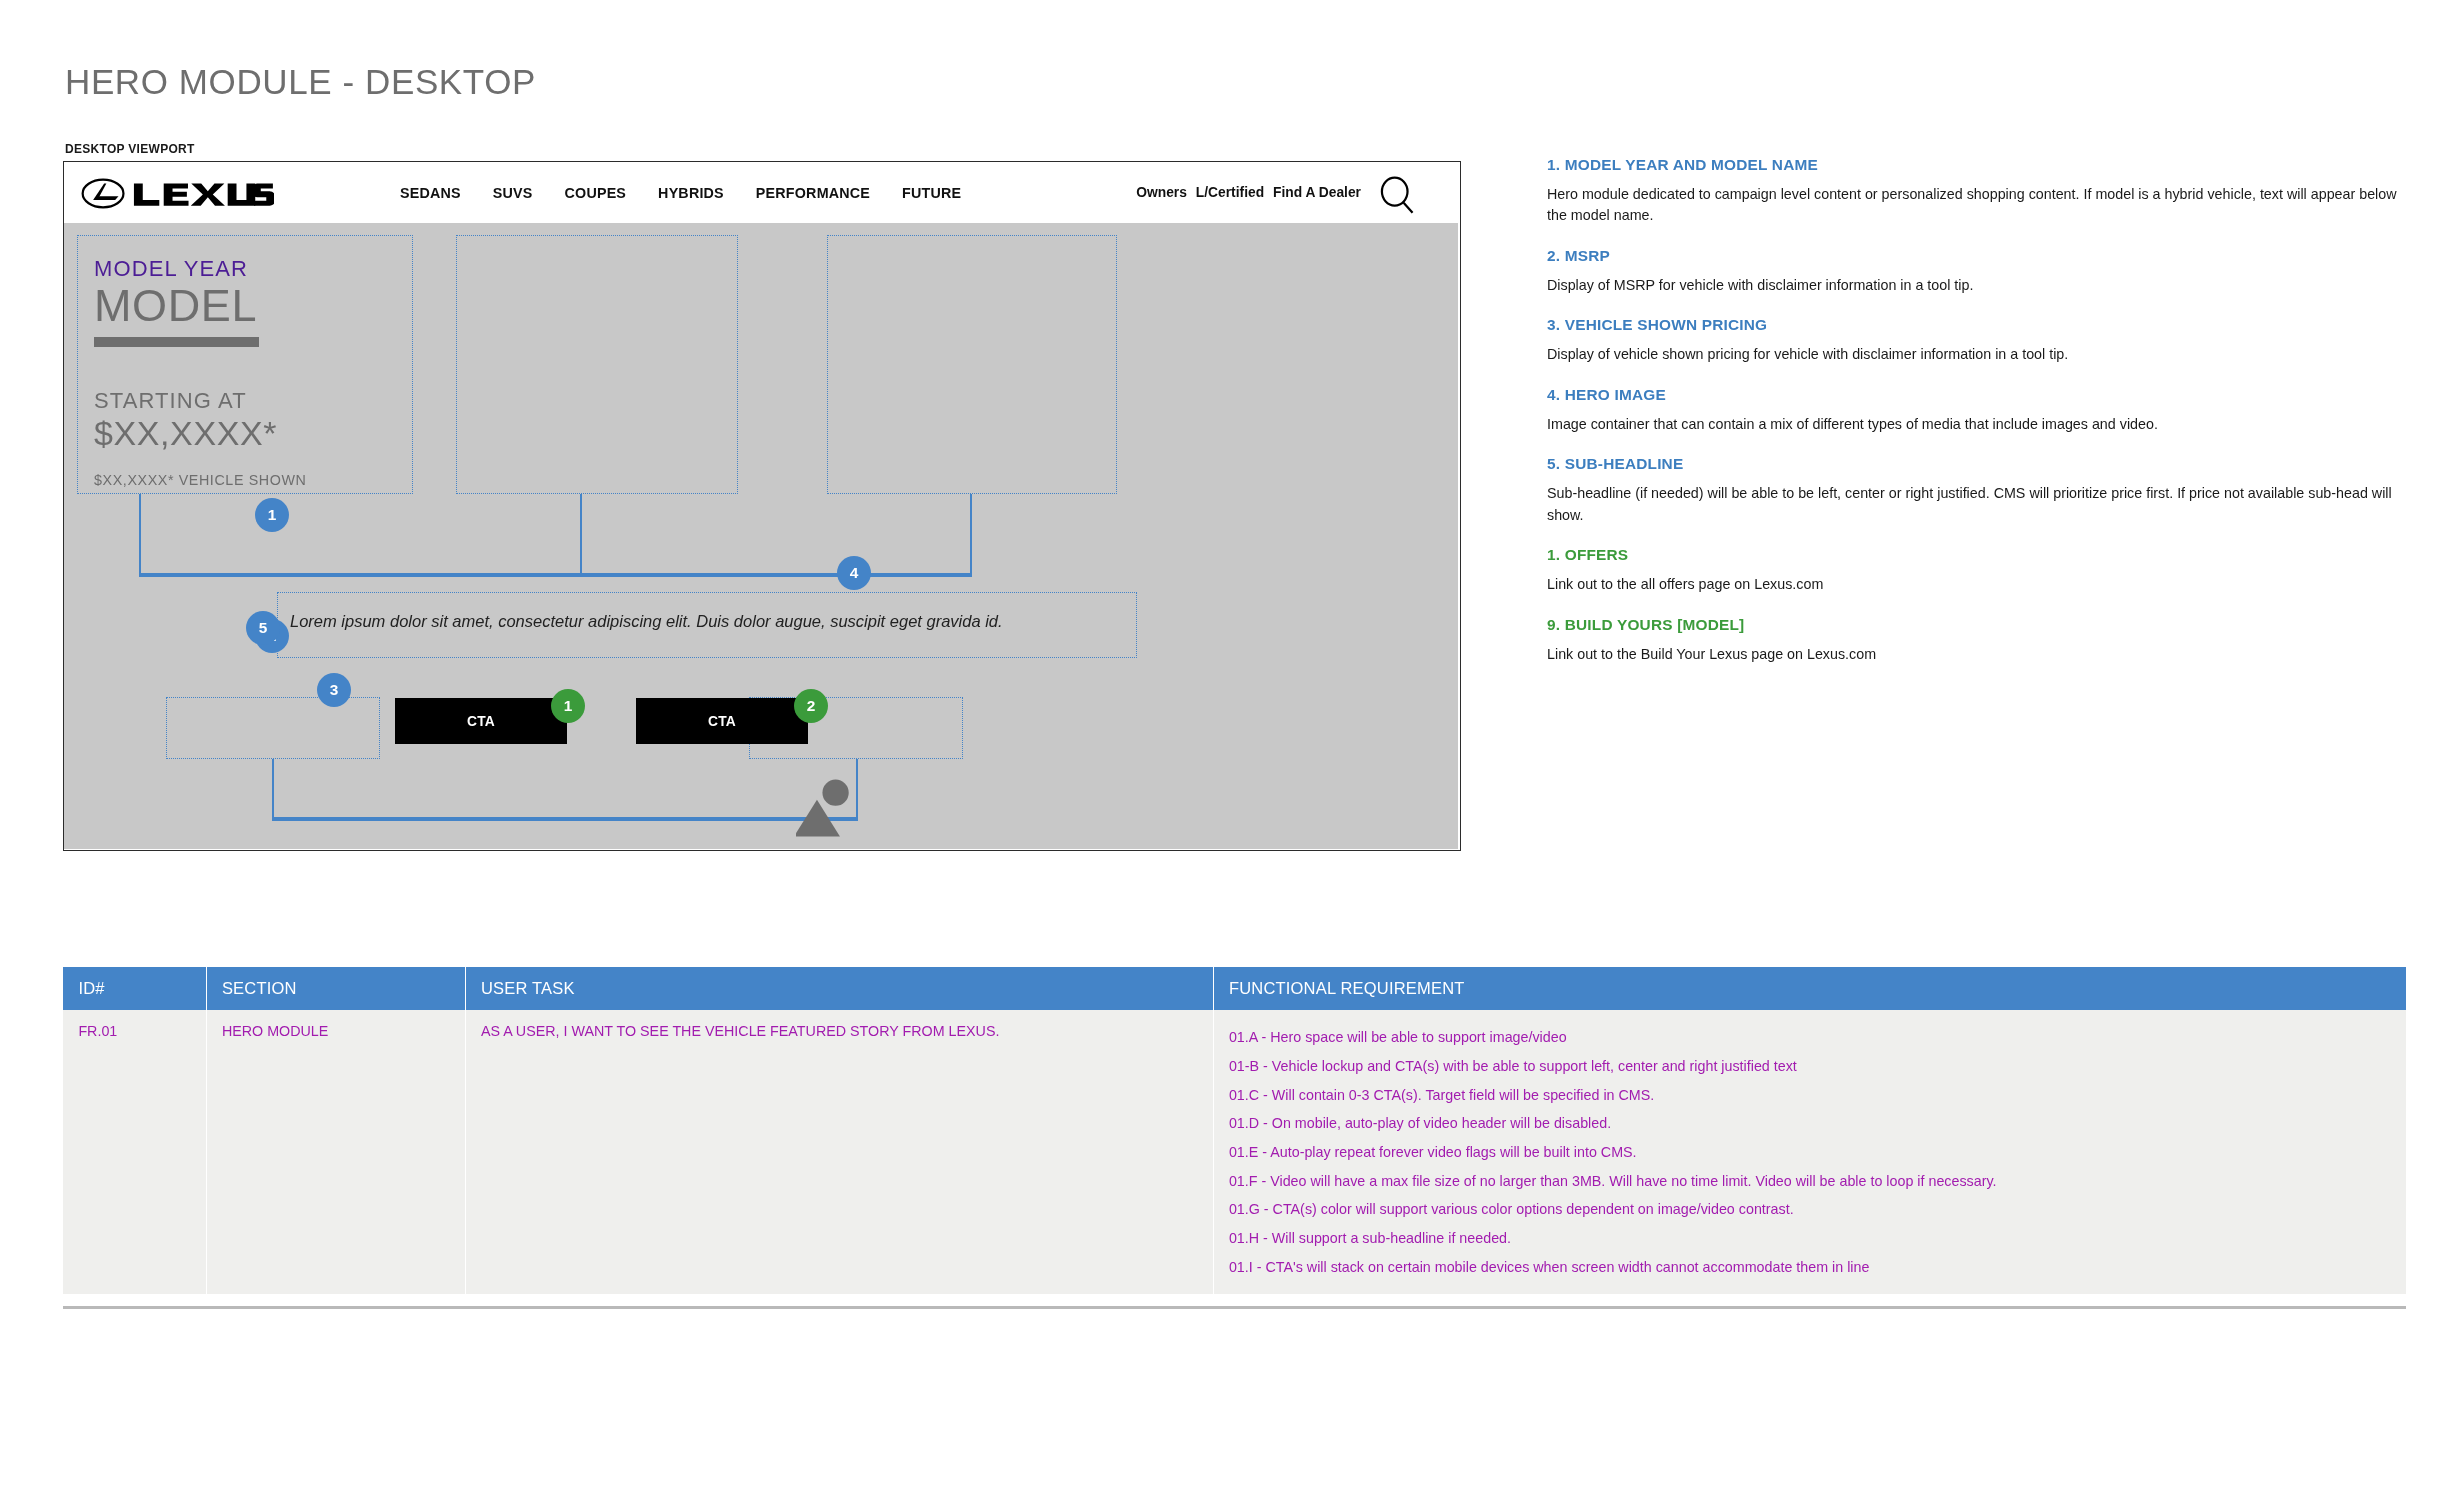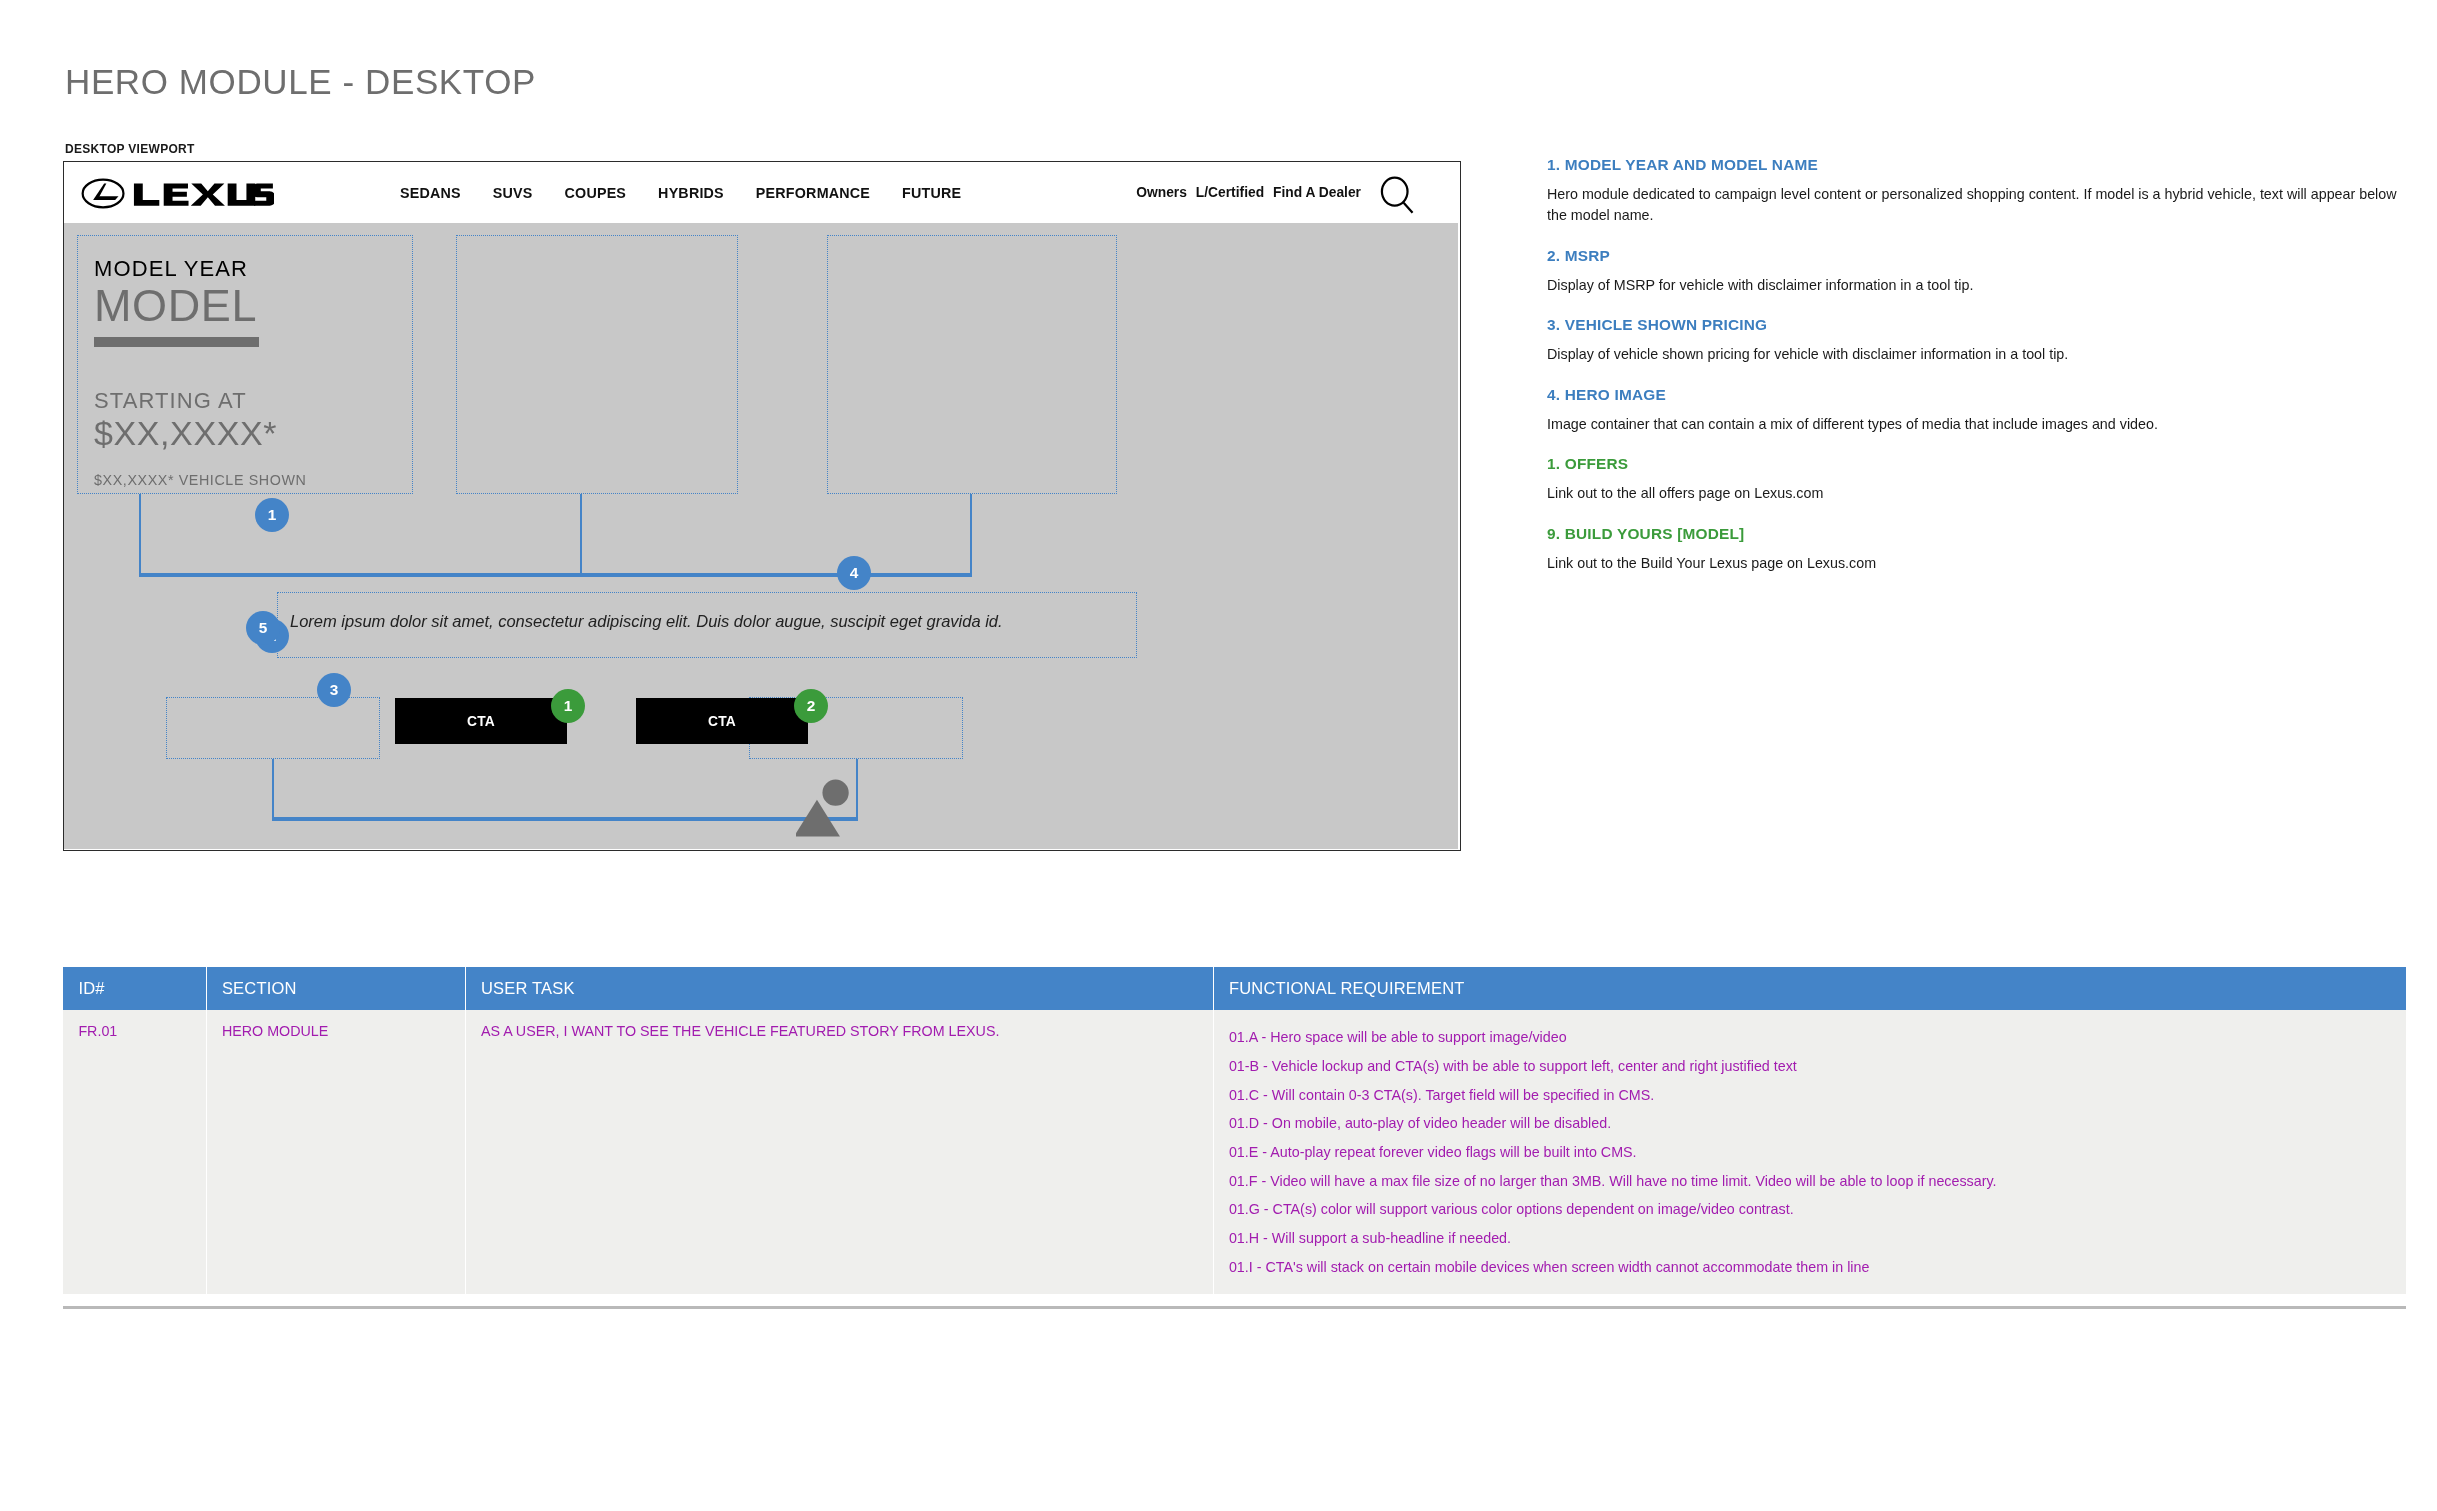--- a/index.html
+++ b/index.html
@@ -113,21 +113,21 @@
 
   
   .lockup-box { left: 13.2px; top: 12px; width: 336px; height: 259px; }
 
   .lockup-inner {
     position: absolute;
     left: 30px; top: 34px;
     width: 286px;
   }
   .lk-modelyear {
-    font-size: 22px; color: #000000; letter-spacing: 1.1px;
+    font-size: 22px; color: #4c1d95; letter-spacing: 1.1px;
     font-weight: 400; line-height: 1.1;
   }
   .lk-model {
     font-size: 45px; color: #6e6e6e; letter-spacing: 0.6px;
     font-weight: 400; line-height: 1.05; margin-top: 1.1px;
   }
   .lk-rule {
     width: 165px; height: 9.4px; background: #6e6e6e;
     margin-top: 7.7px;
   }
@@ -366,20 +366,24 @@
       <div class="note-head blue">2. MSRP</div>
       <div class="note-body">Display of MSRP for vehicle with disclaimer information in a tool tip.</div>
     </div>
     <div class="note">
       <div class="note-head blue">3. VEHICLE SHOWN PRICING</div>
       <div class="note-body">Display of vehicle shown pricing for vehicle with disclaimer information in a tool tip.</div>
     </div>
     <div class="note">
       <div class="note-head blue">4. HERO IMAGE</div>
       <div class="note-body">Image container that can contain a mix of different types of media that include images and video.</div>
+    </div>
+    <div class="note">
+      <div class="note-head blue">5. SUB-HEADLINE</div>
+      <div class="note-body">Sub-headline (if needed) will be able to be left, center or right justified. CMS will prioritize price first. If price not available sub-head will show.</div>
     </div>
     <div class="note">
       <div class="note-head green">1. OFFERS</div>
       <div class="note-body">Link out to the all offers page on Lexus.com</div>
     </div>
     <div class="note">
       <div class="note-head green">9. BUILD YOURS [MODEL]</div>
       <div class="note-body">Link out to the Build Your Lexus page on Lexus.com</div>
     </div>
   </div>

